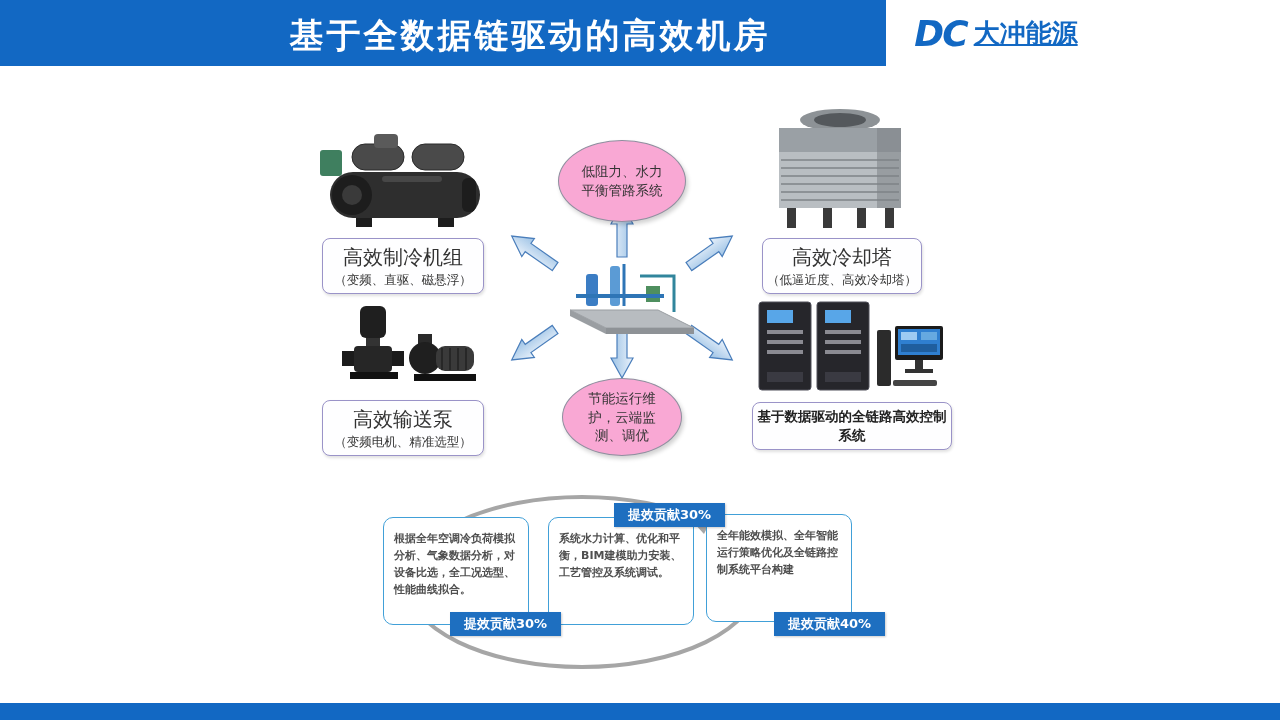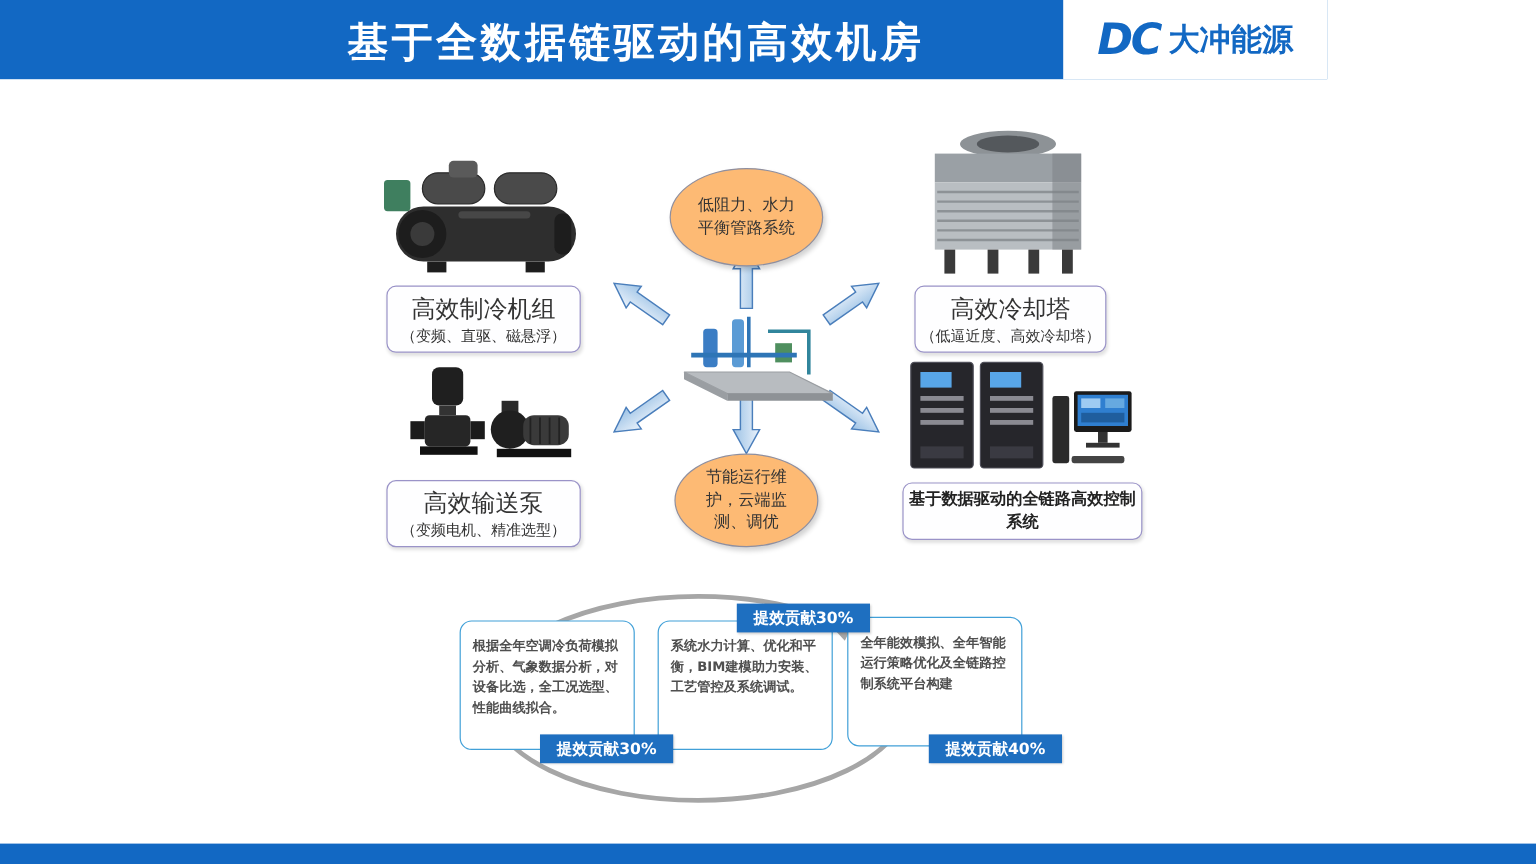--- a/index.html
+++ b/index.html
@@ -7,24 +7,24 @@
   body { font-family:"DejaVu Sans","Liberation Sans",sans-serif; background:#e8e8e8; }
   .slide { position:relative; width:1280px; height:720px; background:#ffffff; overflow:hidden; }
 
   
   .header { position:absolute; left:0; top:0; width:1106px; height:66px; background:#1268c3; }
   .header-title { position:absolute; left:0; top:13px; width:1060px; text-align:center;
                   color:#ffffff; font-size:34px; font-weight:bold; letter-spacing:3px; }
   .logo-panel { position:absolute; right:0; top:0; width:220px; height:66px; background:#ffffff;
                 display:flex; align-items:center; justify-content:center; gap:7px; }
   .logo-mark { font-size:36px; font-weight:900; font-style:italic; color:#1268c3; letter-spacing:-2px; }
-  .logo-name { font-size:26px; font-weight:800; color:#1268c3; }
+  .logo-name { font-size:26px; font-weight:800; color:#1268c3;text-decoration:underline; }
 
   
-  .ellipse-node { position:absolute; border:1.5px solid #8f8f9f; border-radius:50%; background:#fdba74;
+  .ellipse-node { position:absolute; border:1.5px solid #8f8f9f; border-radius:50%; background:#f9a8d4;
                   display:flex; align-items:center; justify-content:center; text-align:center;
                   font-size:13.5px; color:#333; padding:12px 16px; line-height:1.4;
                   box-shadow:2px 3px 4px rgba(0,0,0,0.18); z-index:4; }
   .label-box { position:absolute; border:1.3px solid #9a93c8; border-radius:8px; background:#fefeff;
                text-align:center; color:#333; padding:4px 4px; line-height:1.4;
                box-shadow:1px 2px 3px rgba(0,0,0,0.12); z-index:4; }
   .label-box .lb-title { font-size:20px; }
   .label-box .lb-sub { font-size:12.5px; }
   .label-box.bold .lb-title { font-weight:700; font-size:13.5px; color:#222; }
 

